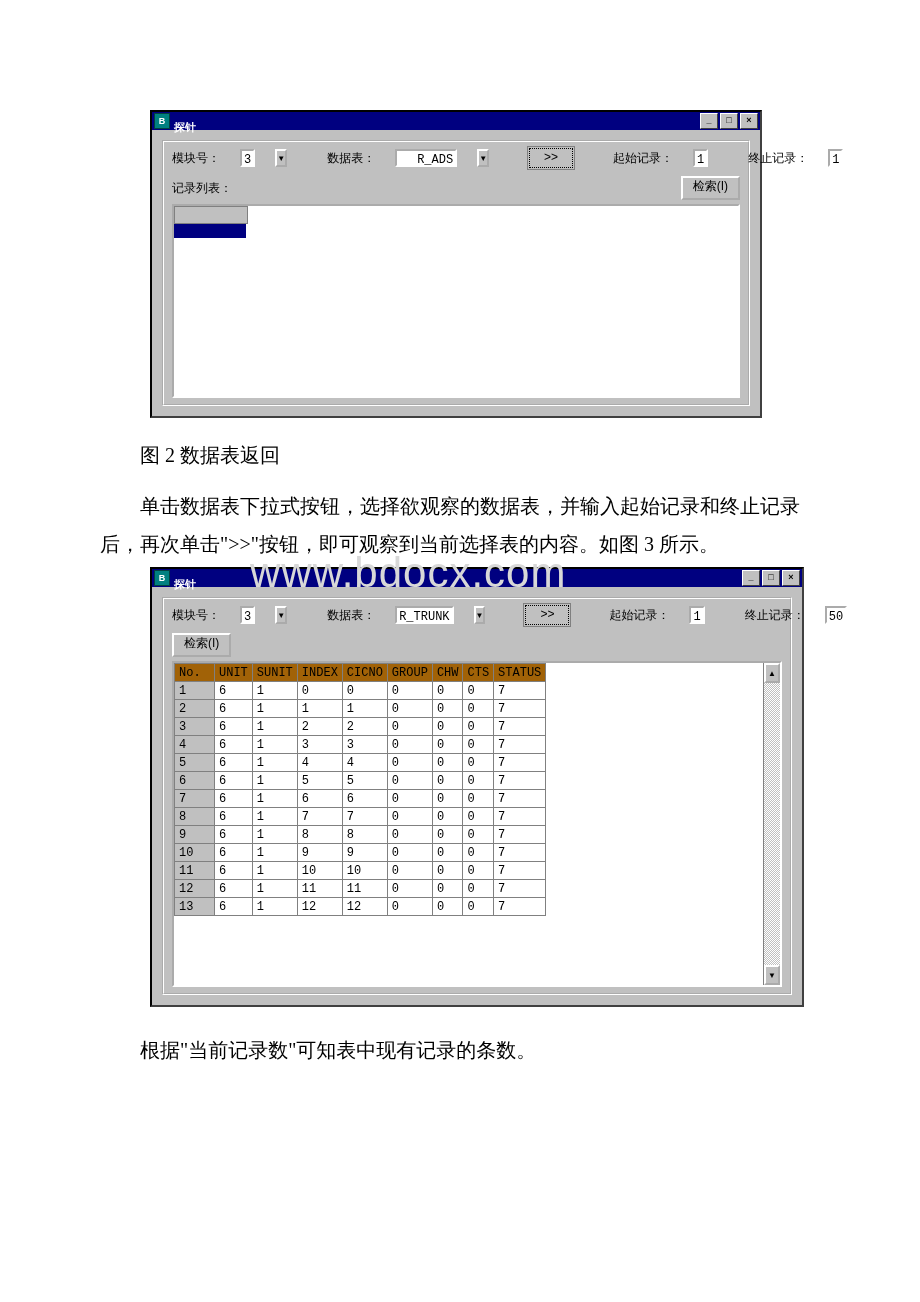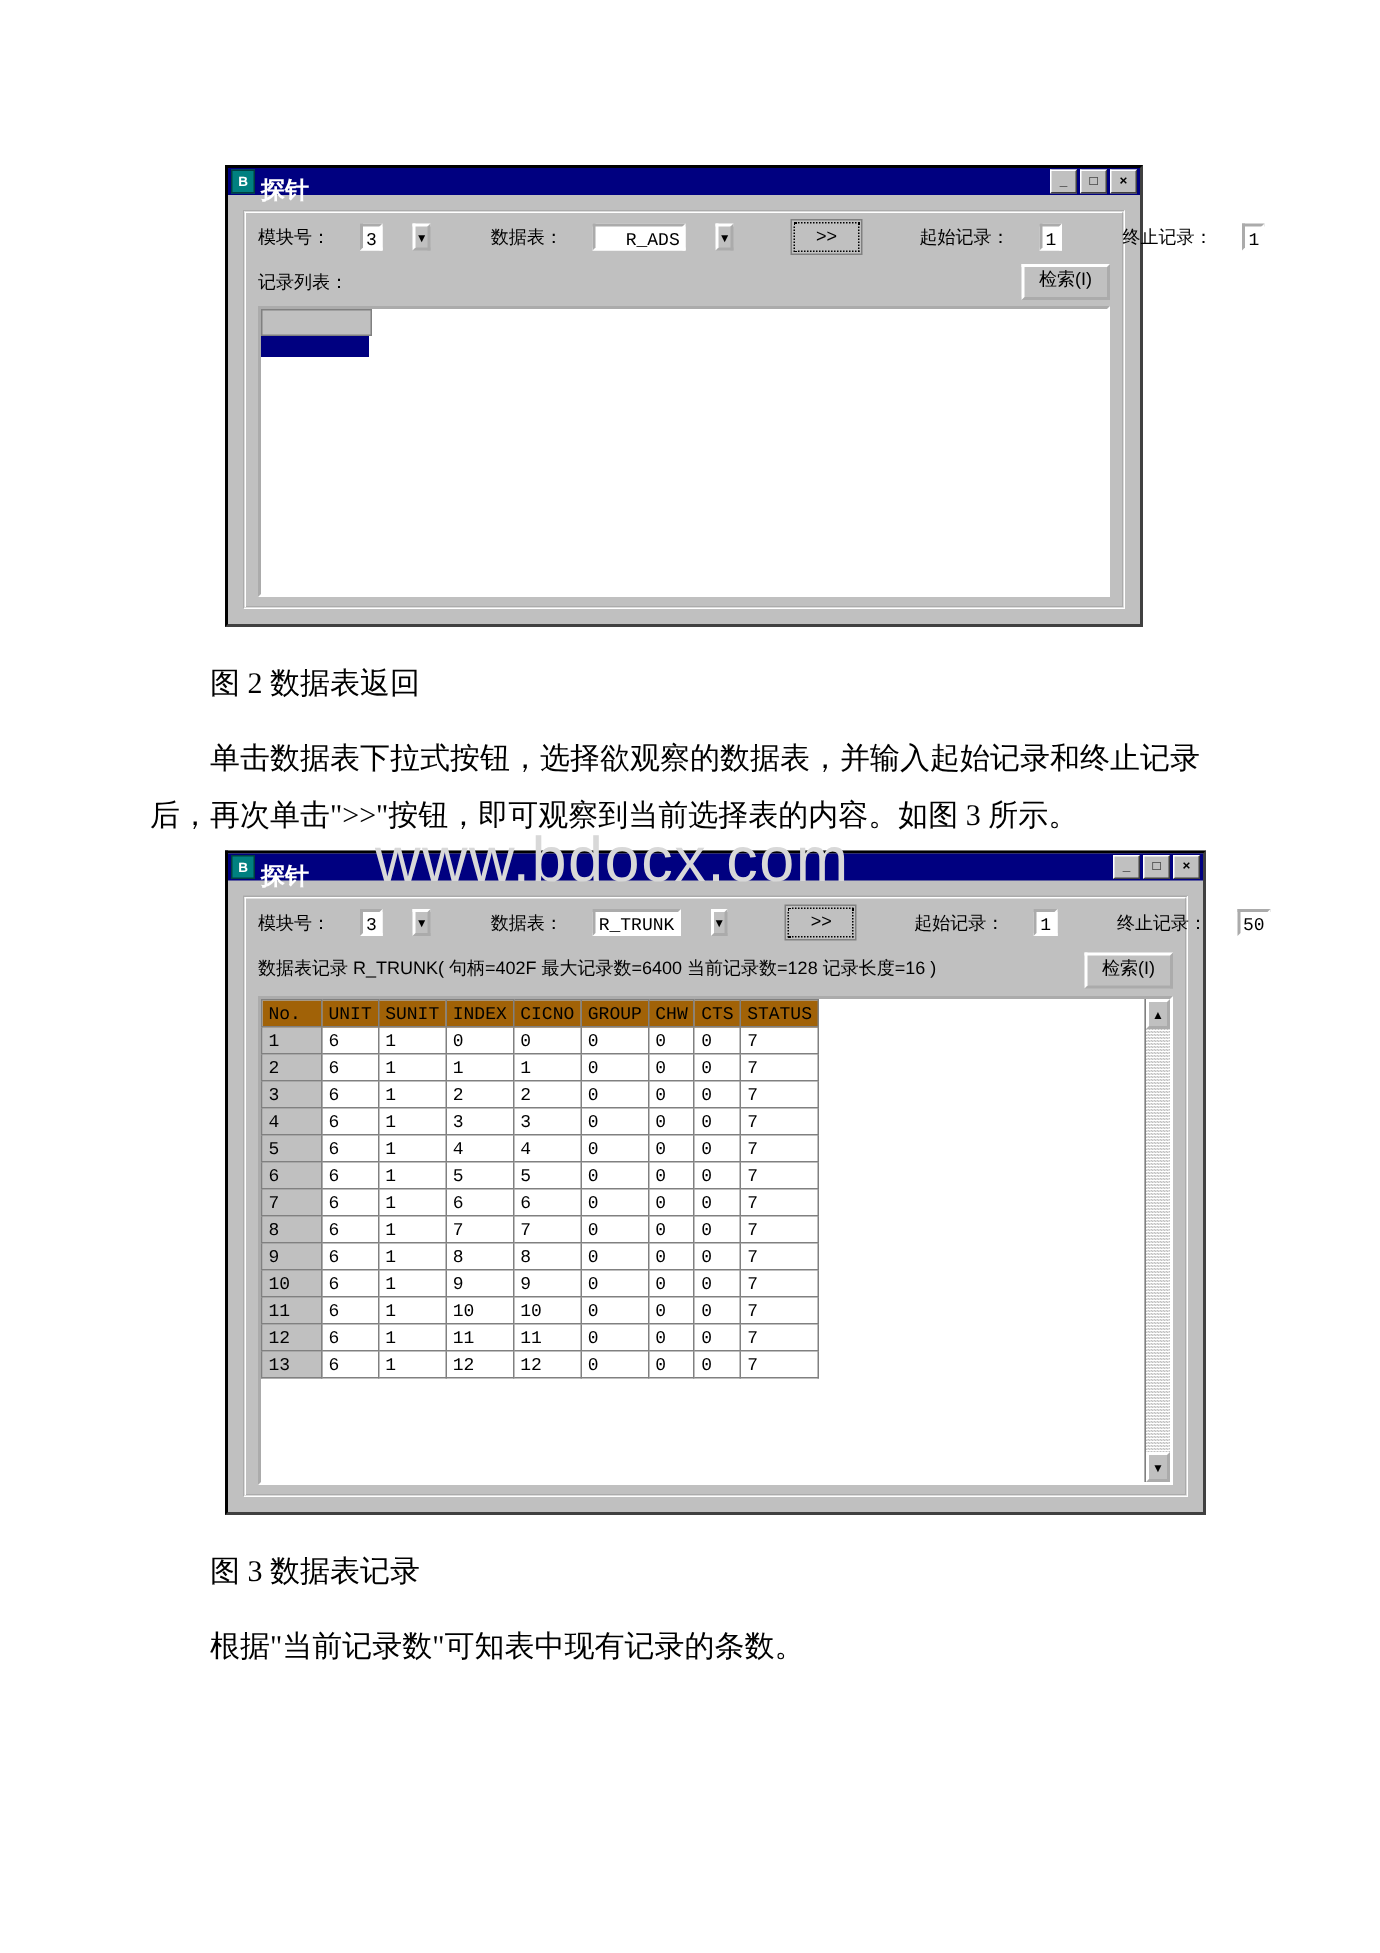--- a/index.html
+++ b/index.html
@@ -30,21 +30,21 @@
     padding: 0 2px;
   }
   .titlebar .appicon {
     width: 14px; height: 14px;
     background: #008080;
     border: 1px solid #004040;
     margin-right: 4px;
     display: flex; align-items: center; justify-content: center;
     font-size: 9px; font-weight: bold; color: #fff;
   }
-  .titlebar .title { flex: 1; font-weight: bold; font-size: 16px; margin-top: 13px; }
+  .titlebar .title { flex: 1; font-weight: bold; font-size: 11px; margin-top: 13px; }
   .titlebar .ctrls { display: flex; gap: 2px; }
   .winbtn {
     width: 16px; height: 14px;
     background: #c0c0c0;
     border: 1px solid #fff;
     border-right-color: #404040;
     border-bottom-color: #404040;
     font-size: 9px; line-height: 12px;
     text-align: center;
     font-family: Arial, sans-serif;
@@ -258,21 +258,20 @@
         <span style="width:6px;"></span>
         <span class="btn dotted">&gt;&gt;</span>
         <span style="width:6px;"></span>
         <span class="lbl">起始记录：</span>
         <span class="inset" style="width:40px;">1</span>
         <span style="width:14px;"></span>
         <span class="lbl">终止记录：</span>
         <span class="inset" style="width:40px;">50</span>
       </div>
       <div class="rowline">
-        <span class="statusline">数据表记录 R_TRUNK(  句柄=402F  最大记录数=6400  当前记录数=128  记录长度=16  )</span>
         <span class="btn">检索(I)</span>
       </div>
       <div class="tbl-wrap">
         <table class="tbl" id="tbl2">
           <thead>
               <tr id="tbl2-head">
                 <th class="no">No.</th>
                 <th class="c-unit">UNIT</th>
                 <th class="c-sunit">SUNIT</th>
                 <th class="c-index">INDEX</th>
@@ -431,16 +430,15 @@
         </table>
         <div class="scroll">
           <div class="arr">▲</div>
           <div class="track"></div>
           <div class="arr">▼</div>
         </div>
       </div>
     </div>
   </div>
 
-  <div class="caption">图 3  数据表记录</div>
   <p class="para">根据"当前记录数"可知表中现有记录的条数。</p>
 
 </div>
 
 </body></html>

